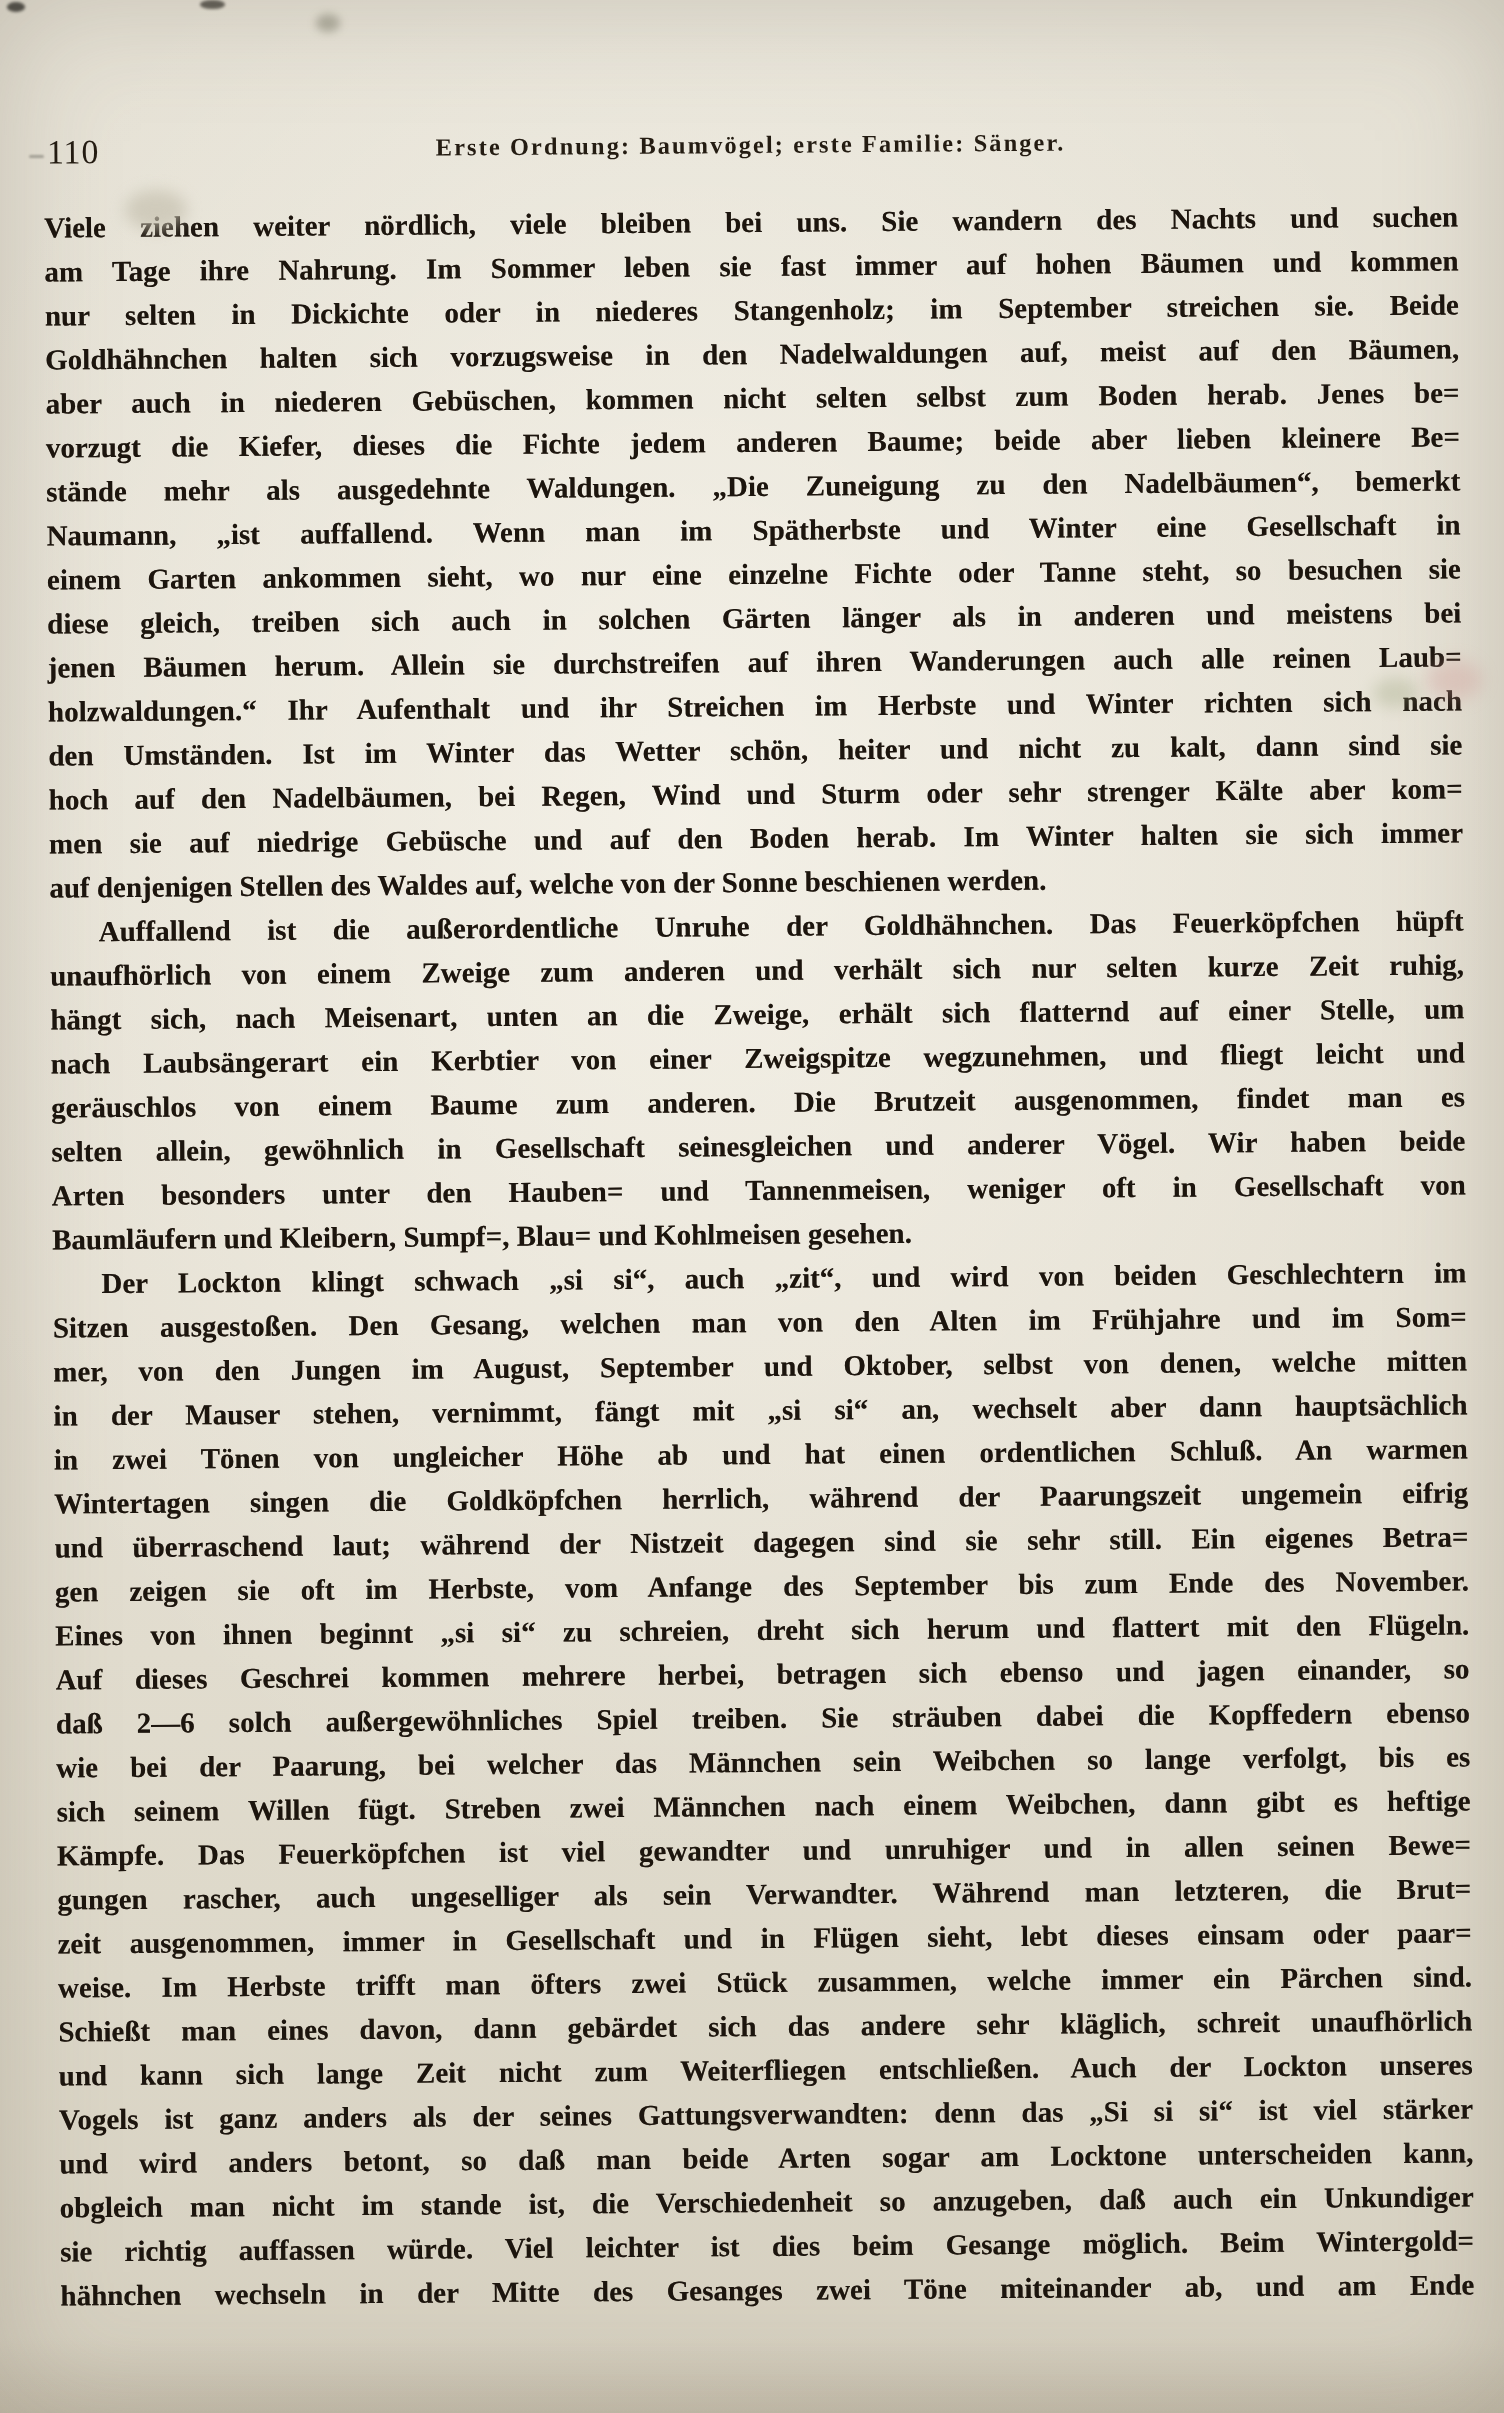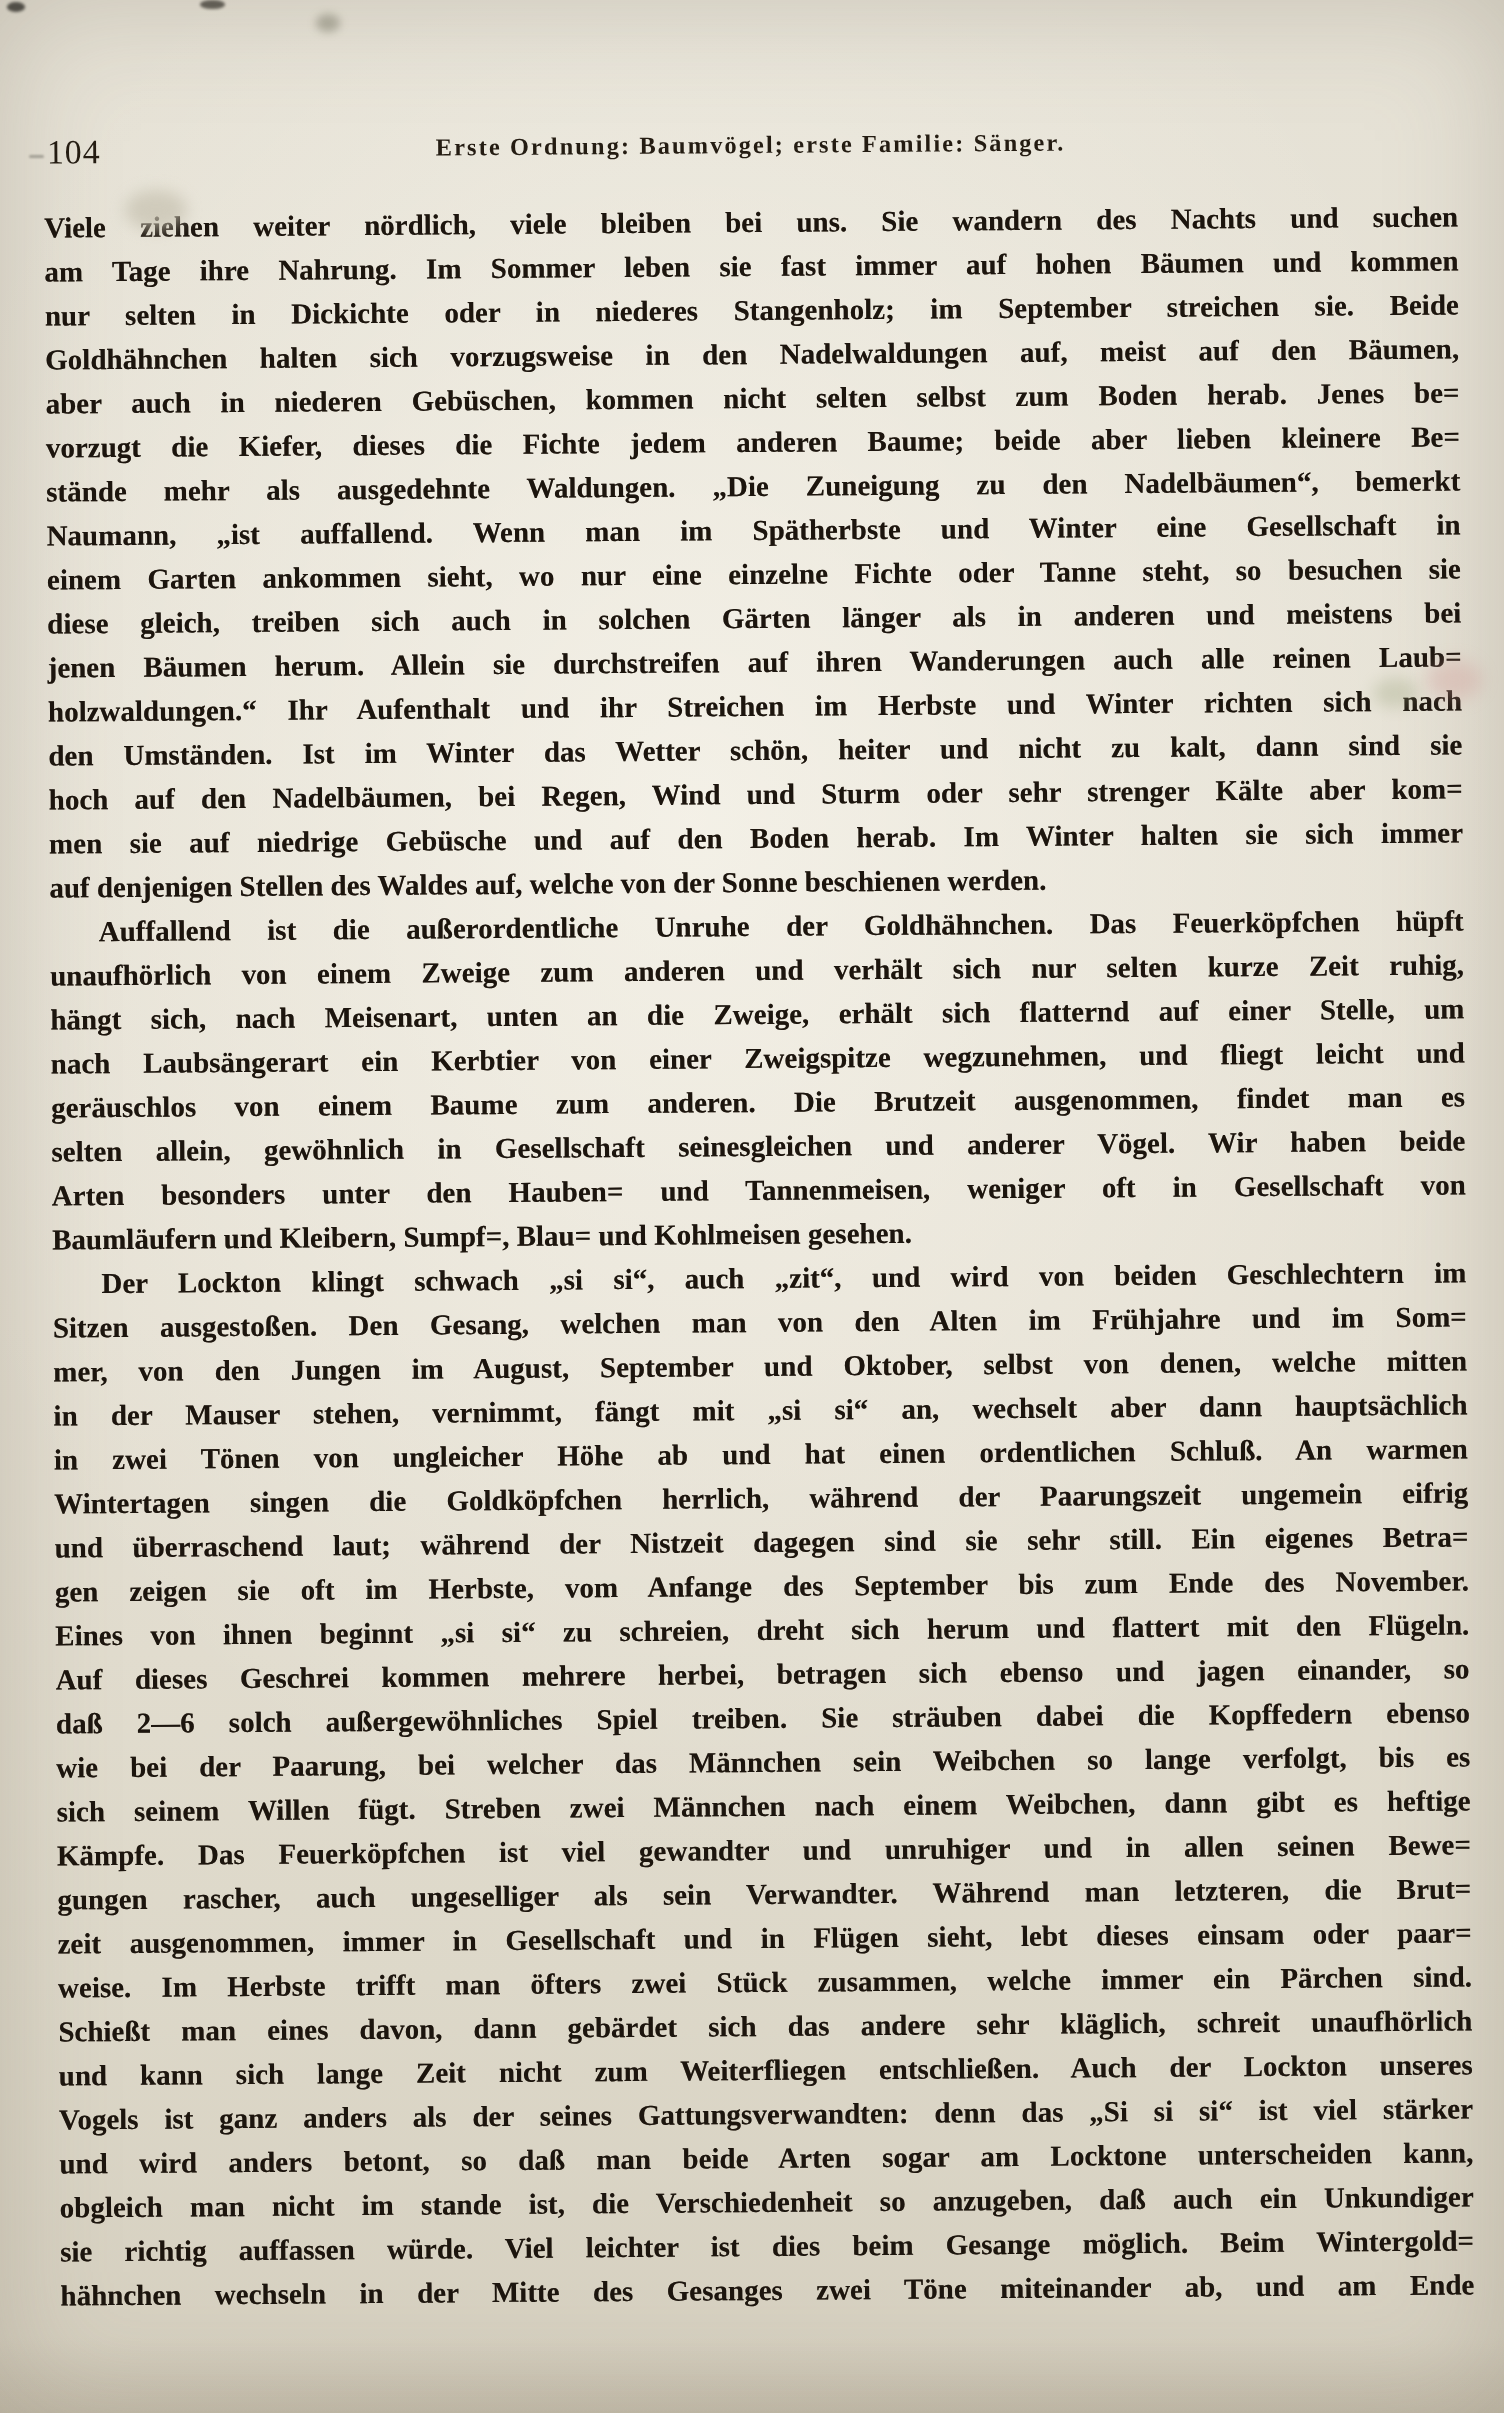--- a/index.html
+++ b/index.html
@@ -50,21 +50,21 @@
   .s-pink     { left:1426px; top:660px; width:56px; height:40px; background:#cf9a96; filter:blur(8.4px); opacity:.35; }
   .s-green    { left:1373px; top:678px; width:45px; height:30px; background:#9aa37c; filter:blur(7.6px); opacity:.32; }
   .s-bottfade { left:0; bottom:0; width:100%; height:76px; background:linear-gradient(180deg, rgba(140,128,104,0), rgba(140,128,104,.18)); border-radius:0; }
 </style>
 </head>
 <body>
 
 <div class="page">
   <div class="tilt">
     <div class="header-row">
-      <span class="pagenum">104</span>
+      <span class="pagenum">110</span>
       <span class="running">Erste Ordnung: Baumvögel; erste Familie: Sänger.</span>
     </div>
     <div class="text-block" id="text-block" style="color: rgb(28, 21, 14);">
         <div class="line">Viele ziehen weiter nördlich, viele bleiben bei uns.  Sie wandern des Nachts und suchen</div>
         <div class="line">am Tage ihre Nahrung.  Im Sommer leben sie fast immer auf hohen Bäumen und kommen</div>
         <div class="line">nur selten in Dickichte oder in niederes Stangenholz; im September streichen sie.  Beide</div>
         <div class="line">Goldhähnchen halten sich vorzugsweise in den Nadelwaldungen auf, meist auf den Bäumen,</div>
         <div class="line">aber auch in niederen Gebüschen, kommen nicht selten selbst zum Boden herab.  Jenes be=</div>
         <div class="line">vorzugt die Kiefer, dieses die Fichte jedem anderen Baume; beide aber lieben kleinere Be=</div>
         <div class="line">stände mehr als ausgedehnte Waldungen.  „Die Zuneigung zu den Nadelbäumen“, bemerkt</div>

